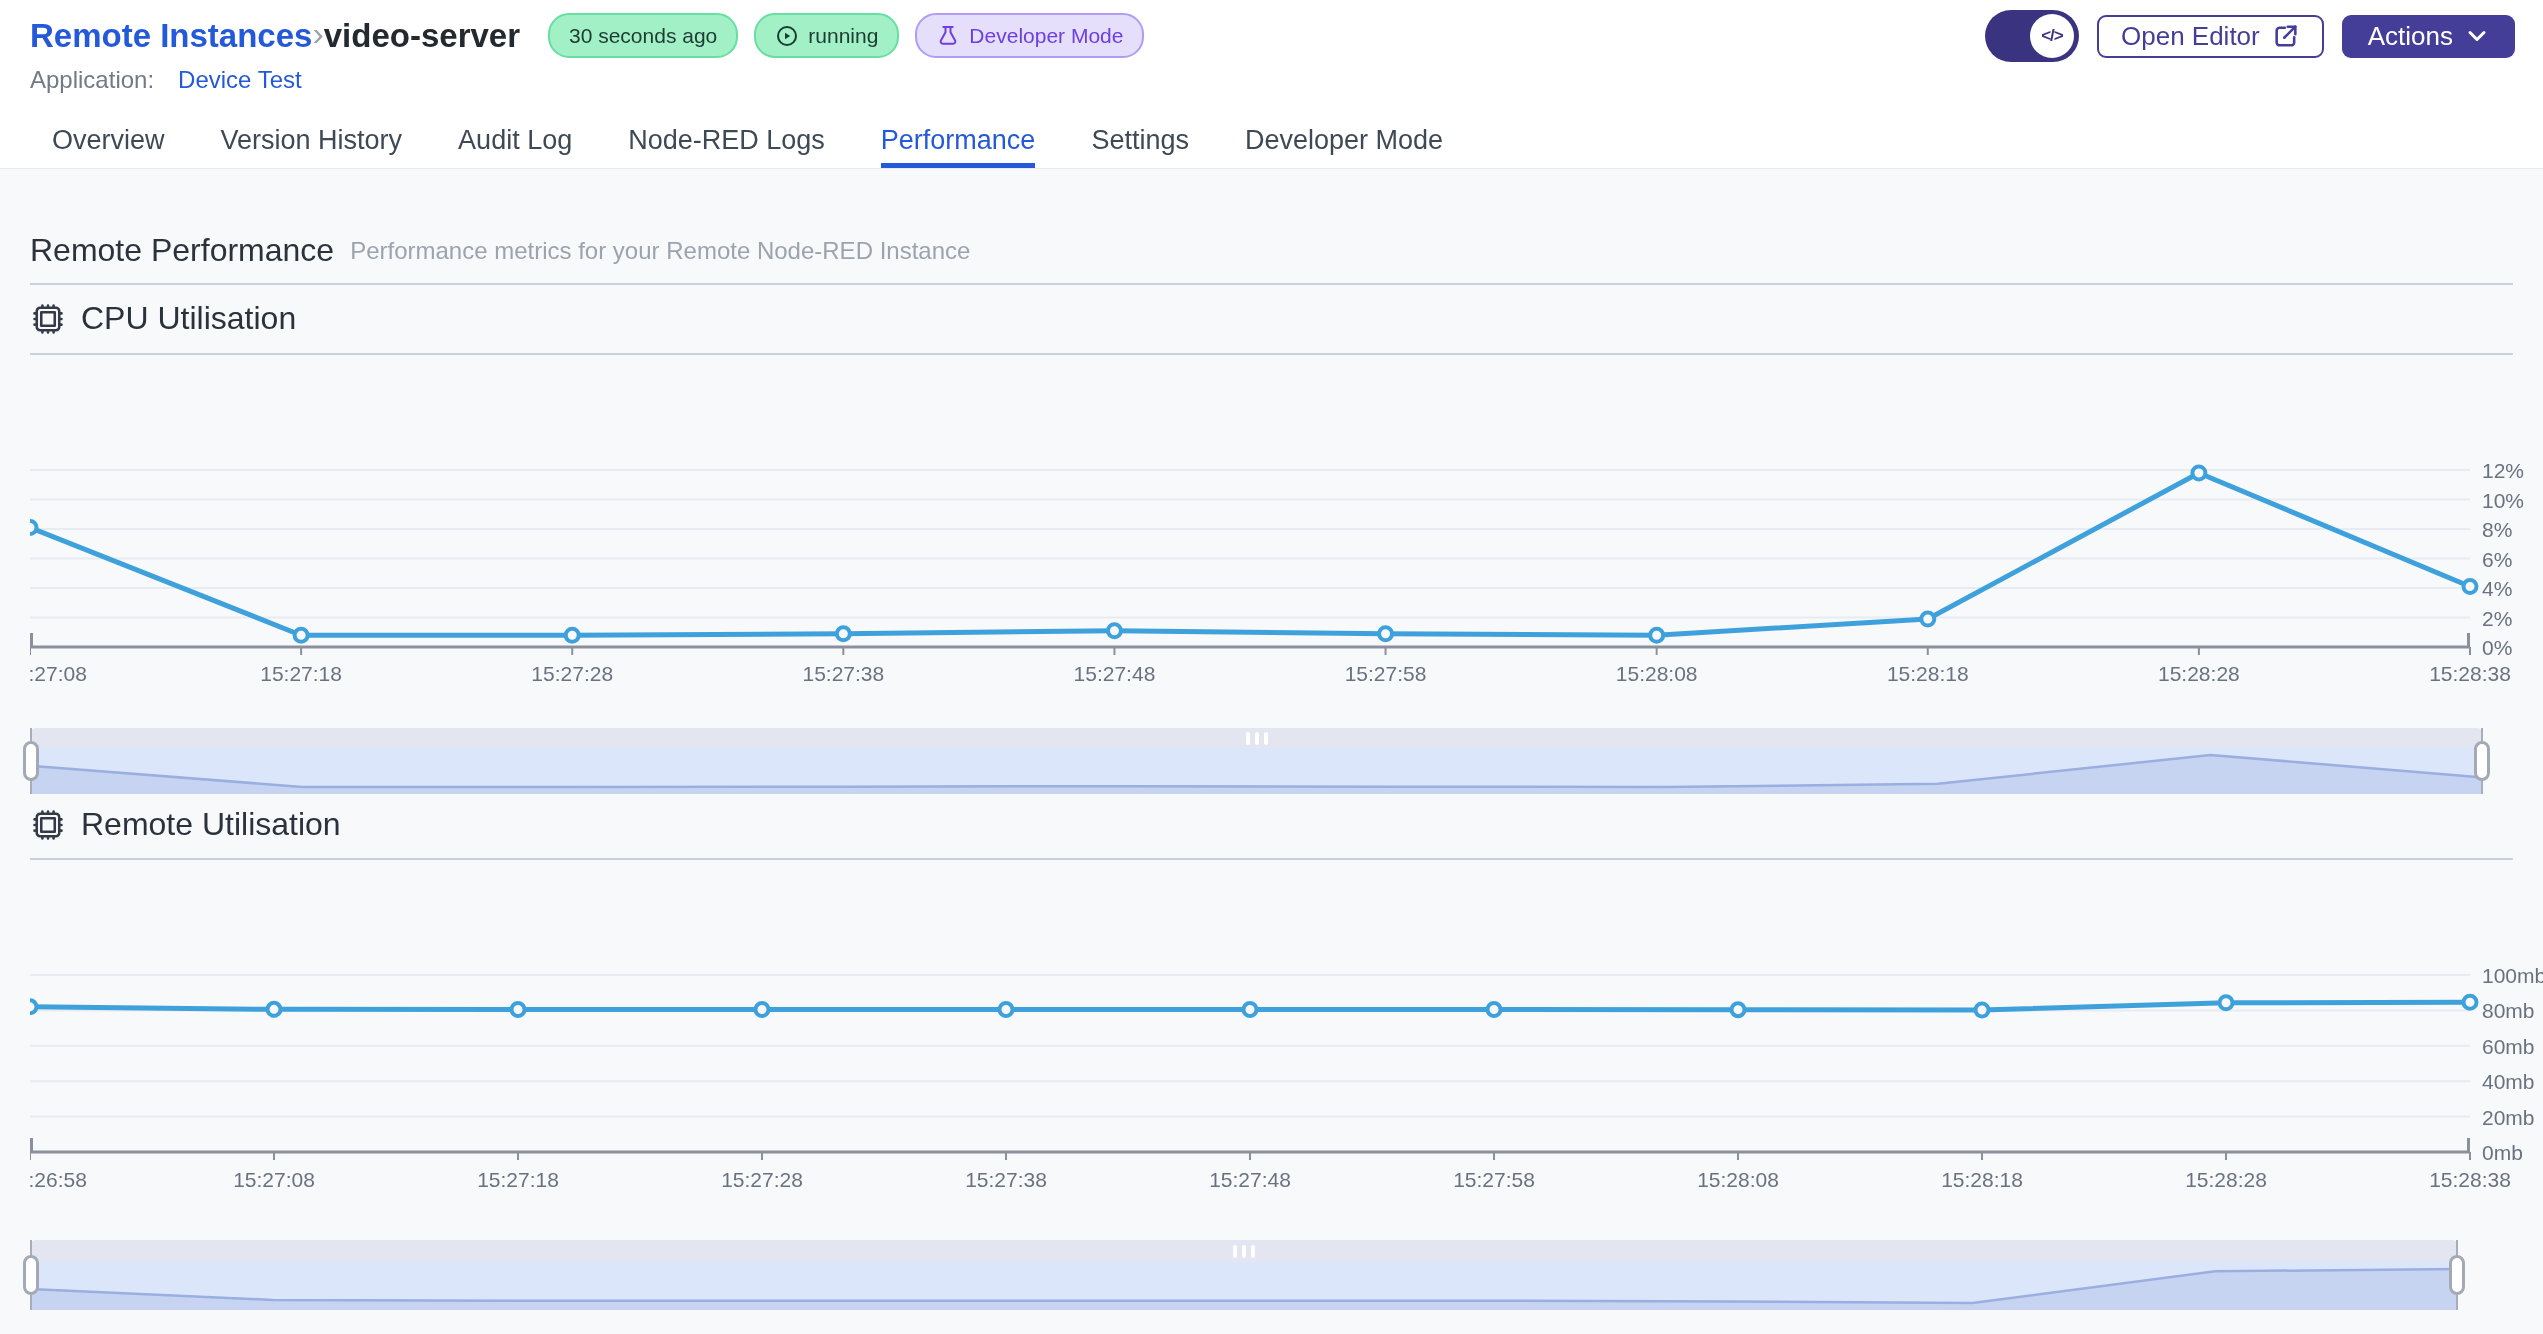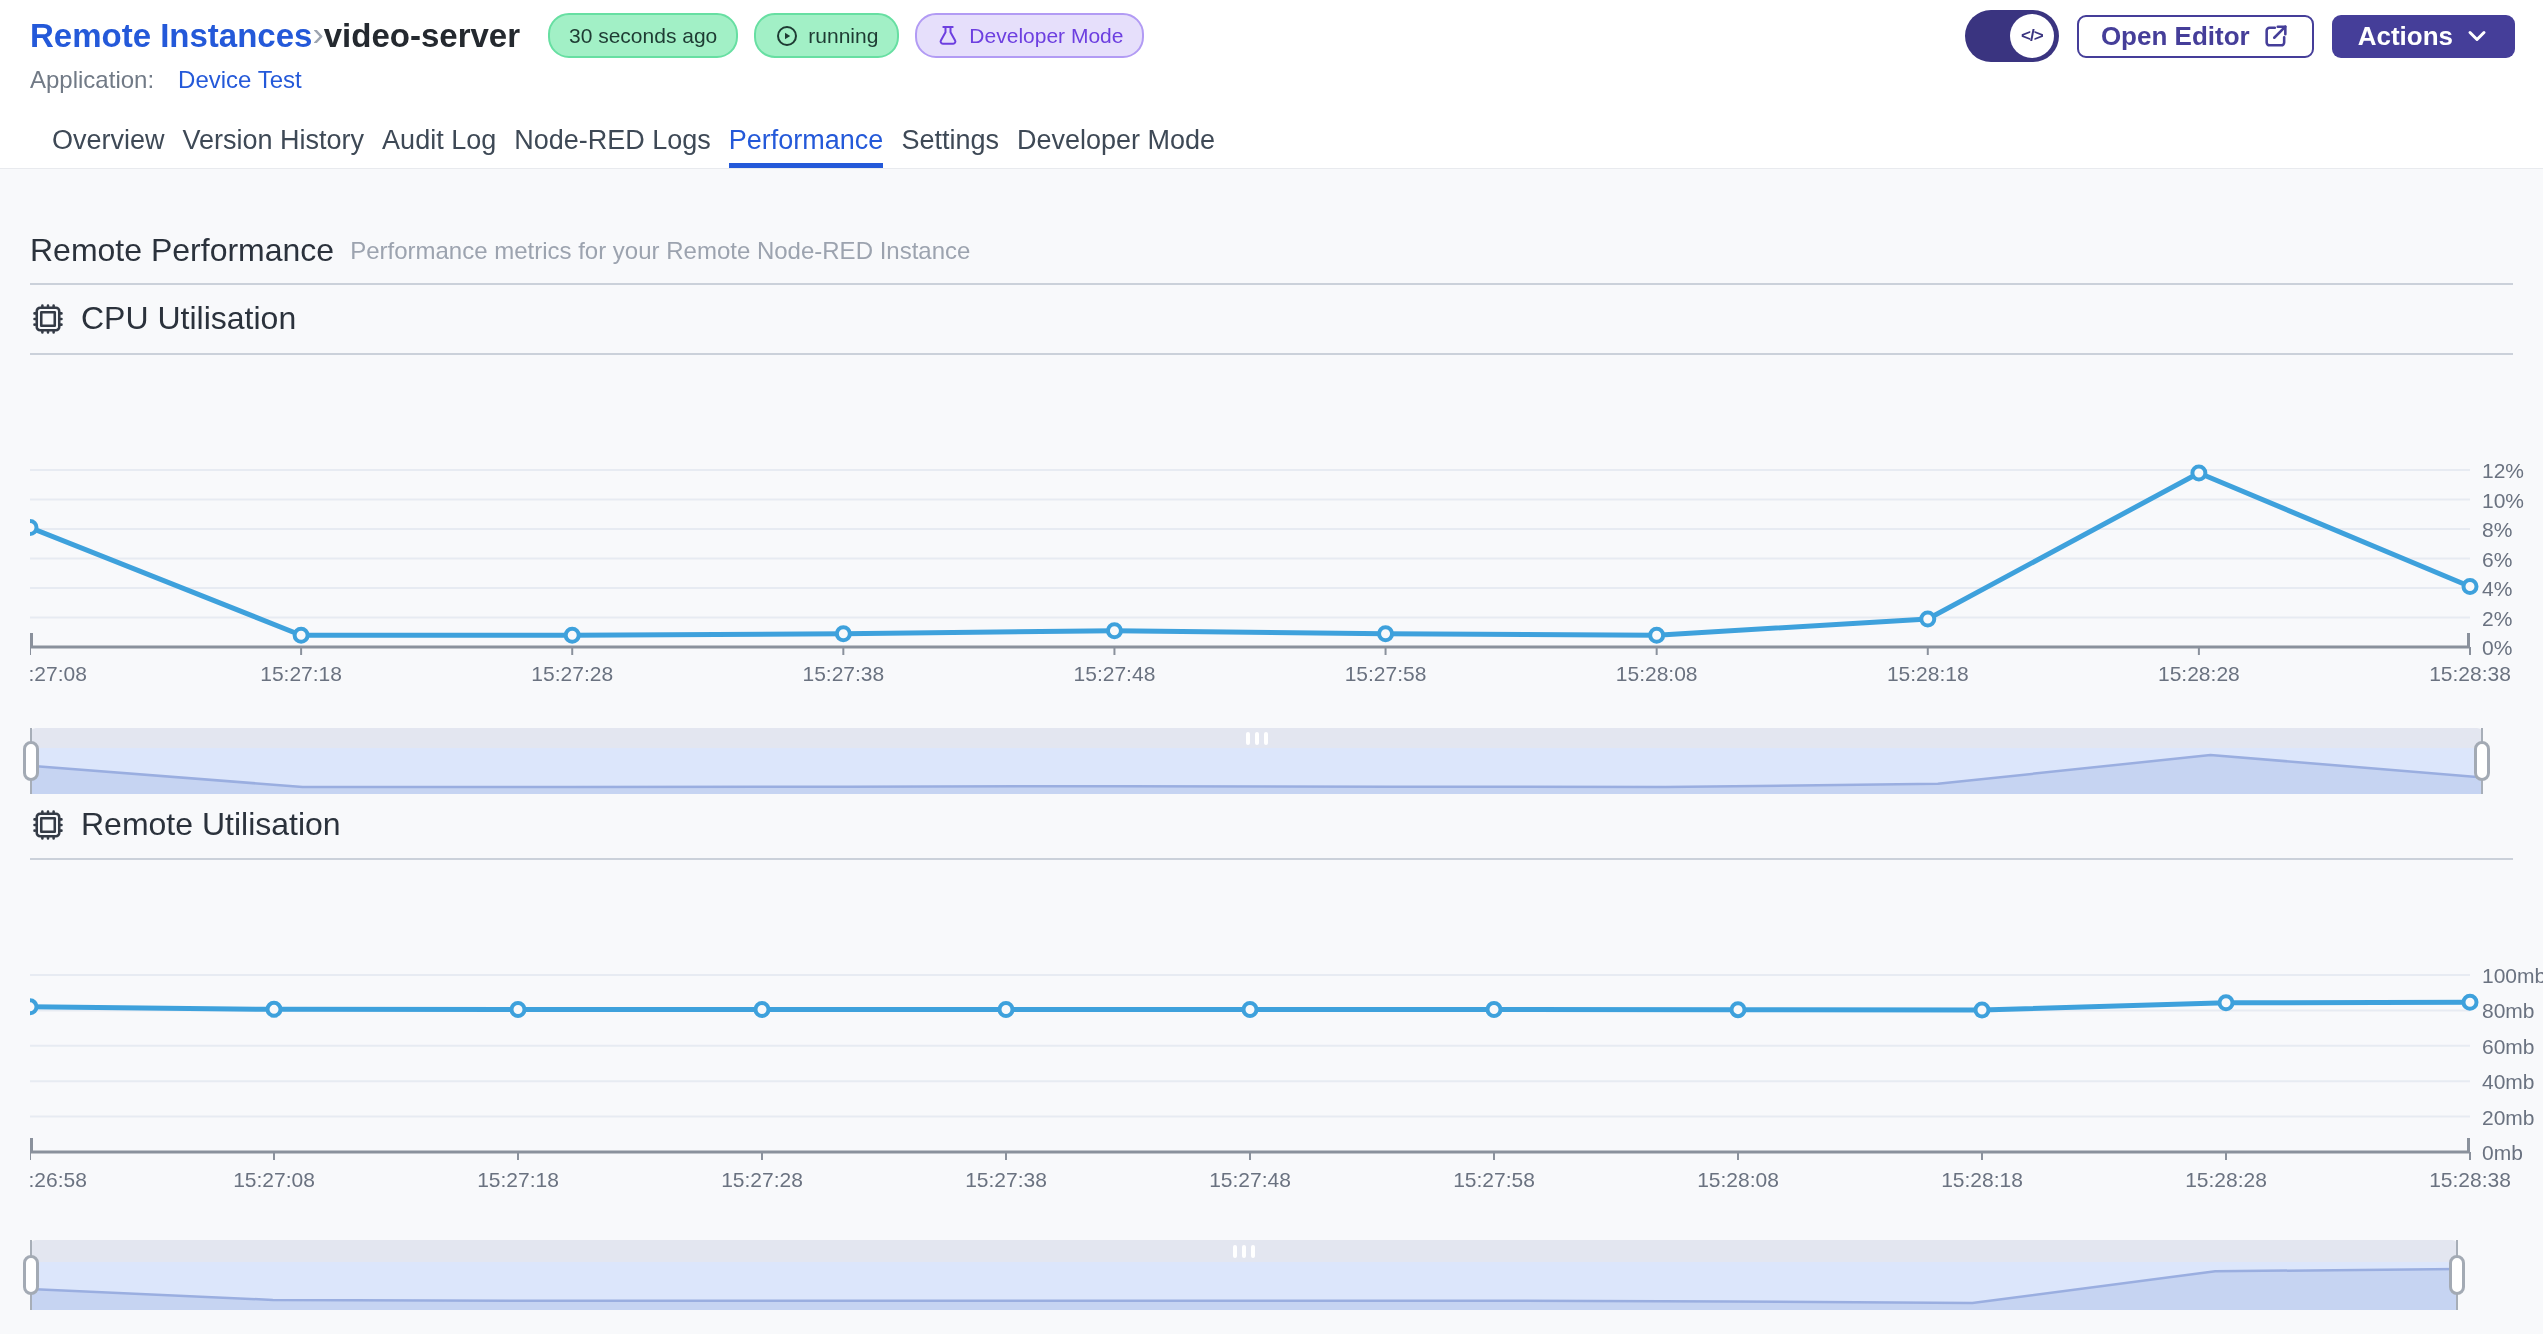--- a/index.html
+++ b/index.html
@@ -18,25 +18,25 @@
   .badge{display:flex;align-items:center;gap:9px;height:41px;padding:0 19px;border-radius:21px;font-size:21px;white-space:nowrap;}
   .badge.green{background:var(--green-bg);border:2px solid var(--green-border);color:var(--green-text);}
   .badge.purple{background:var(--purple-bg);border:2px solid var(--purple-border);color:var(--purple-text);}
   .badge svg{display:block;}
   .app-row{position:absolute;left:30px;top:66px;font-size:24px;color:#717A86;}
   .app-row a{color:var(--accent-blue);text-decoration:none;cursor:pointer;margin-left:24px;}
   .top-actions{position:absolute;right:28px;top:8px;display:flex;align-items:center;gap:18px;height:56px;}
   .dev-toggle{width:94px;height:52px;border-radius:26px;background:var(--indigo-dark);position:relative;cursor:pointer;}
   .dev-toggle .knob{position:absolute;right:5px;top:4px;width:44px;height:44px;border-radius:50%;background:#fff;
     display:flex;align-items:center;justify-content:center;font-size:17px;font-weight:bold;color:var(--indigo-dark);letter-spacing:-1px;}
-  .btn{display:flex;align-items:center;gap:12px;height:43px;border-radius:9px;font-size:26px;font-weight:bold;cursor:pointer;box-sizing:border-box;}
+  .btn{display:flex;align-items:center;gap:12px;height:43px;border-radius:9px;font-size:26px;font-weight:normal;cursor:pointer;box-sizing:border-box;}
   .btn-outline{background:#fff;border:2px solid var(--indigo);color:var(--indigo);padding:0 22px;}
   .btn-solid{background:var(--indigo);color:#fff;border:none;padding:0 26px;}
   
-  .tabs{position:absolute;left:52px;bottom:0;display:flex;gap:18px;height:56px;}
+  .tabs{position:absolute;left:52px;bottom:0;display:flex;gap:56px;height:56px;}
   .tab{position:relative;display:flex;align-items:center;font-size:27px;color:#3E4956;cursor:pointer;white-space:nowrap;}
   .tab.active{color:var(--accent-blue);}
   .tab.active::after{content:"";position:absolute;left:0;right:0;bottom:0;height:5px;background:var(--accent-blue);}
   
   .page-head{position:absolute;left:30px;top:232px;display:flex;align-items:center;gap:16px;}
   .page-title{font-size:32px;color:var(--heading);font-weight:500;}
   .page-sub{font-size:24px;color:var(--muted);}
   .divider{position:absolute;left:30px;width:2483px;height:0;border-top:2px solid var(--divider);}
   .sec-head{position:absolute;left:30px;display:flex;align-items:center;gap:15px;}
   .sec-title{font-size:32px;color:var(--heading);font-weight:500;text-align:center;}

